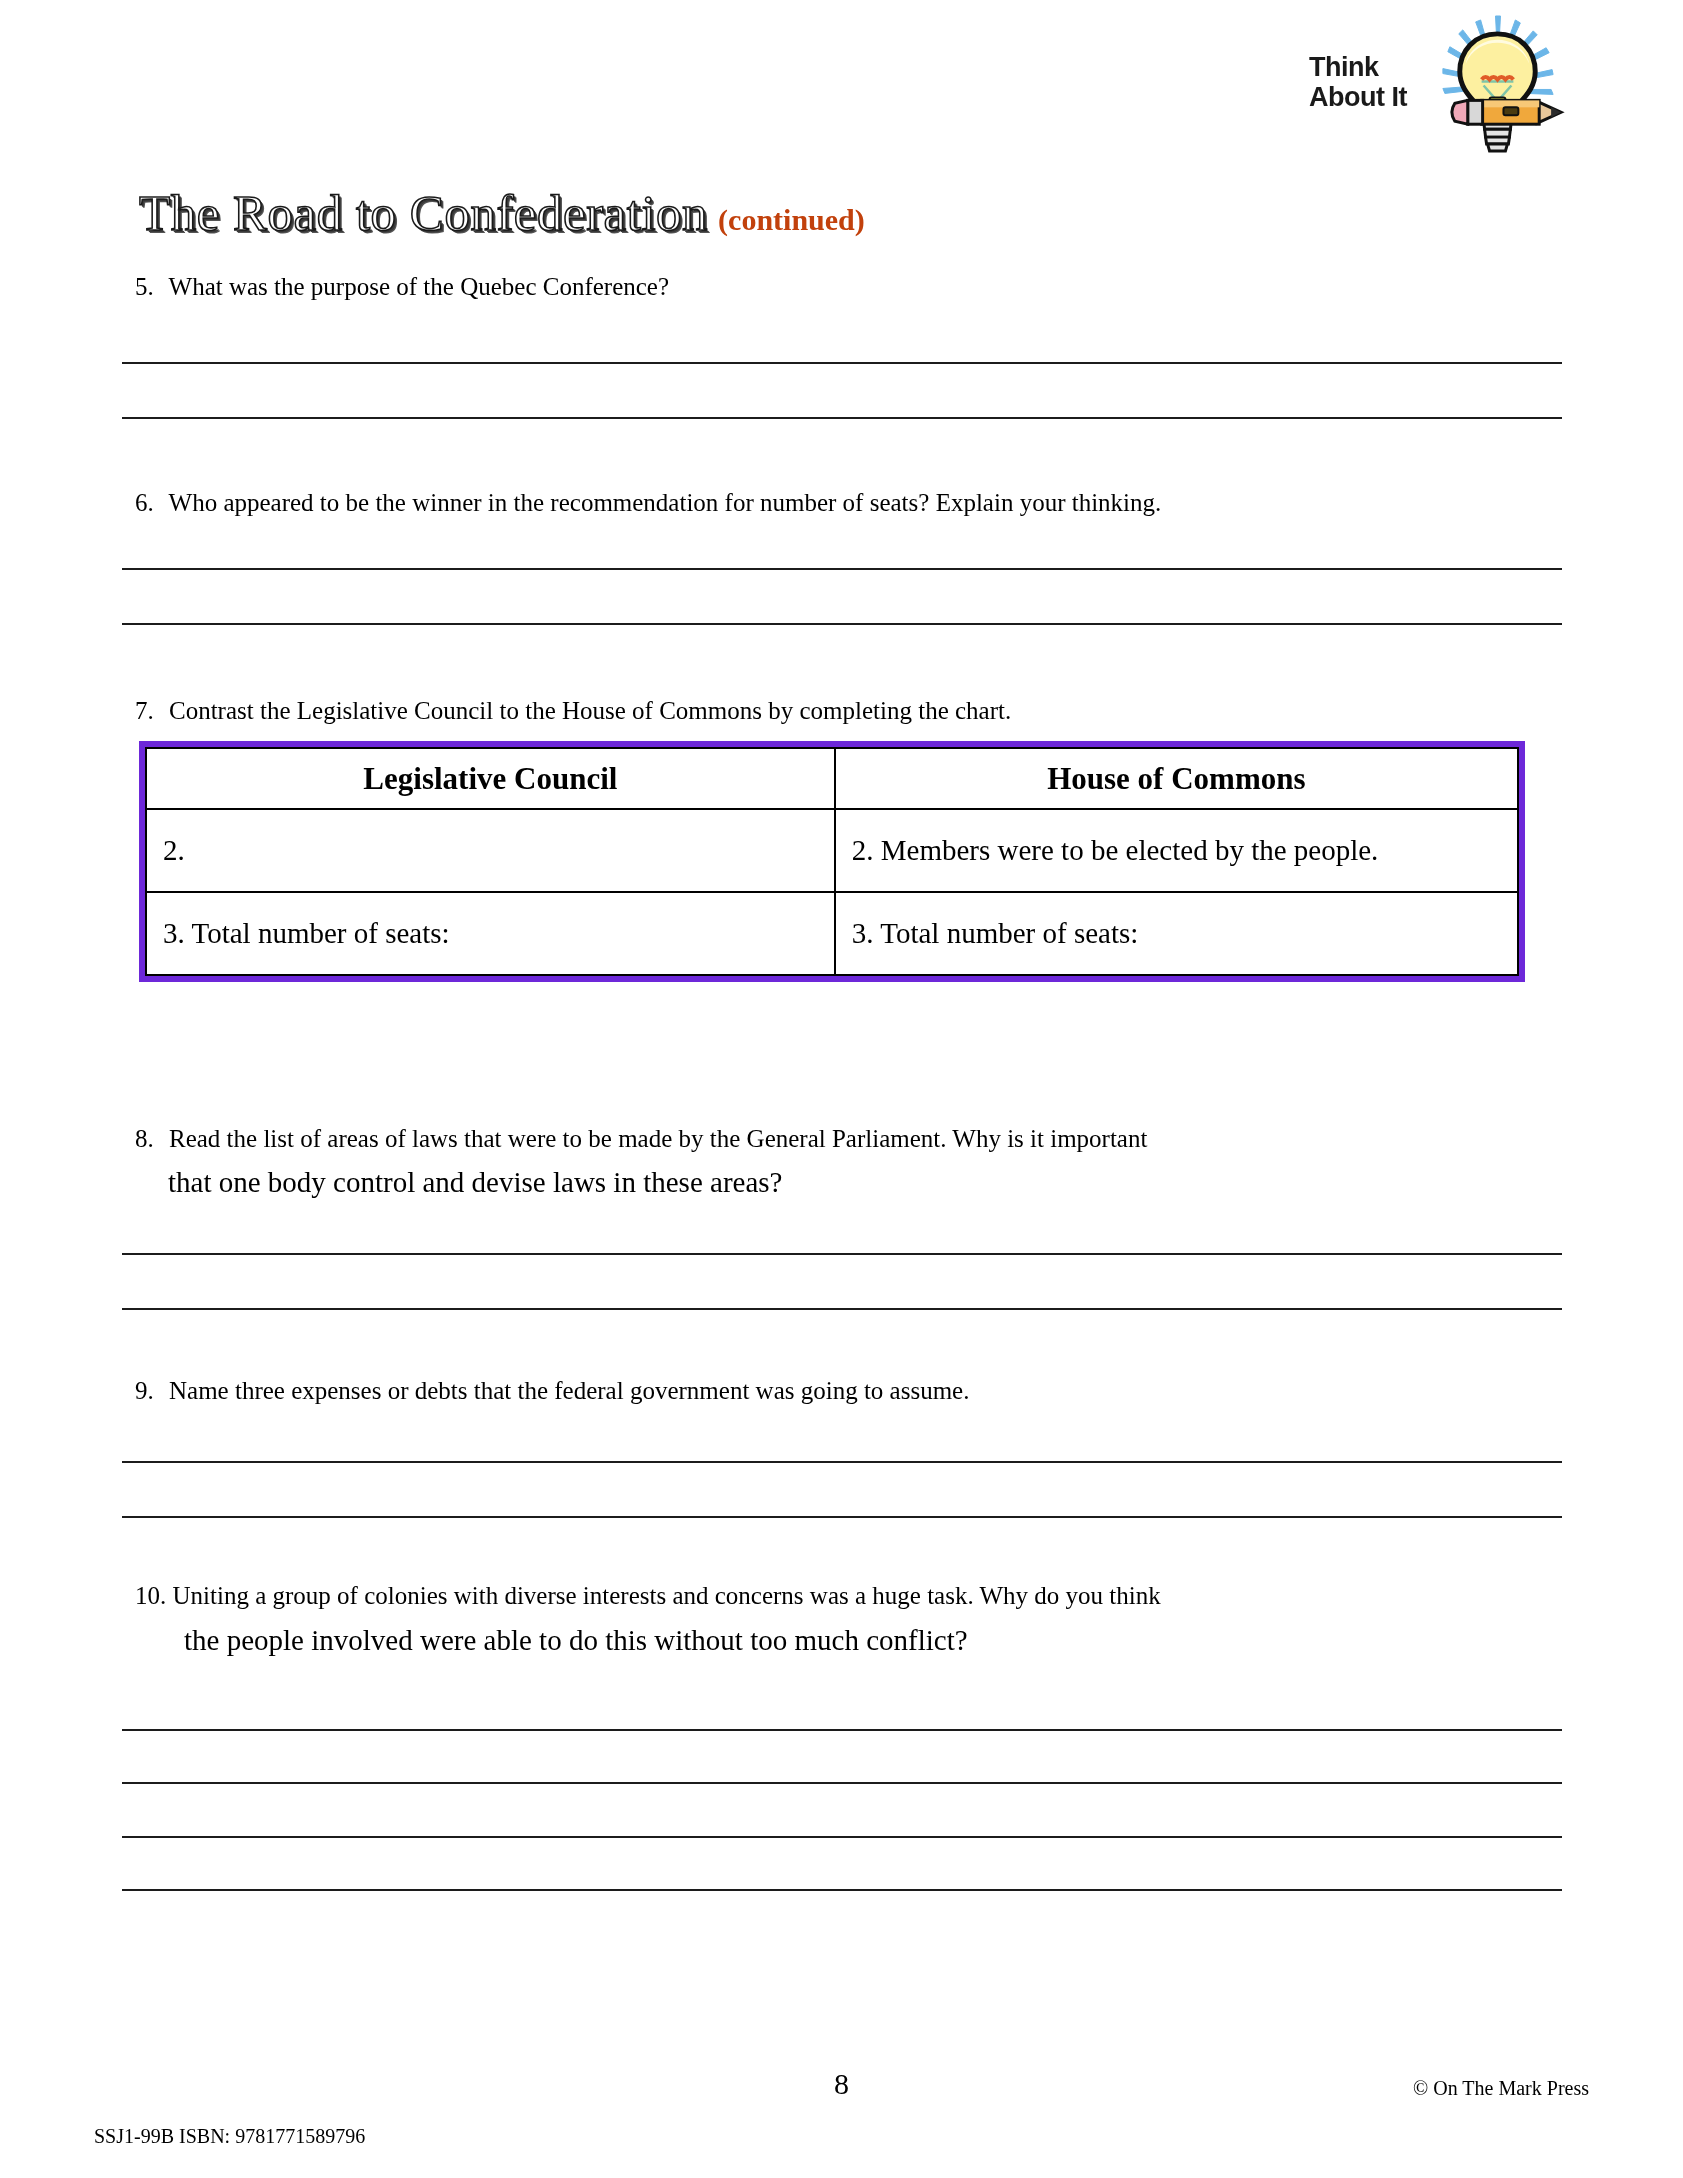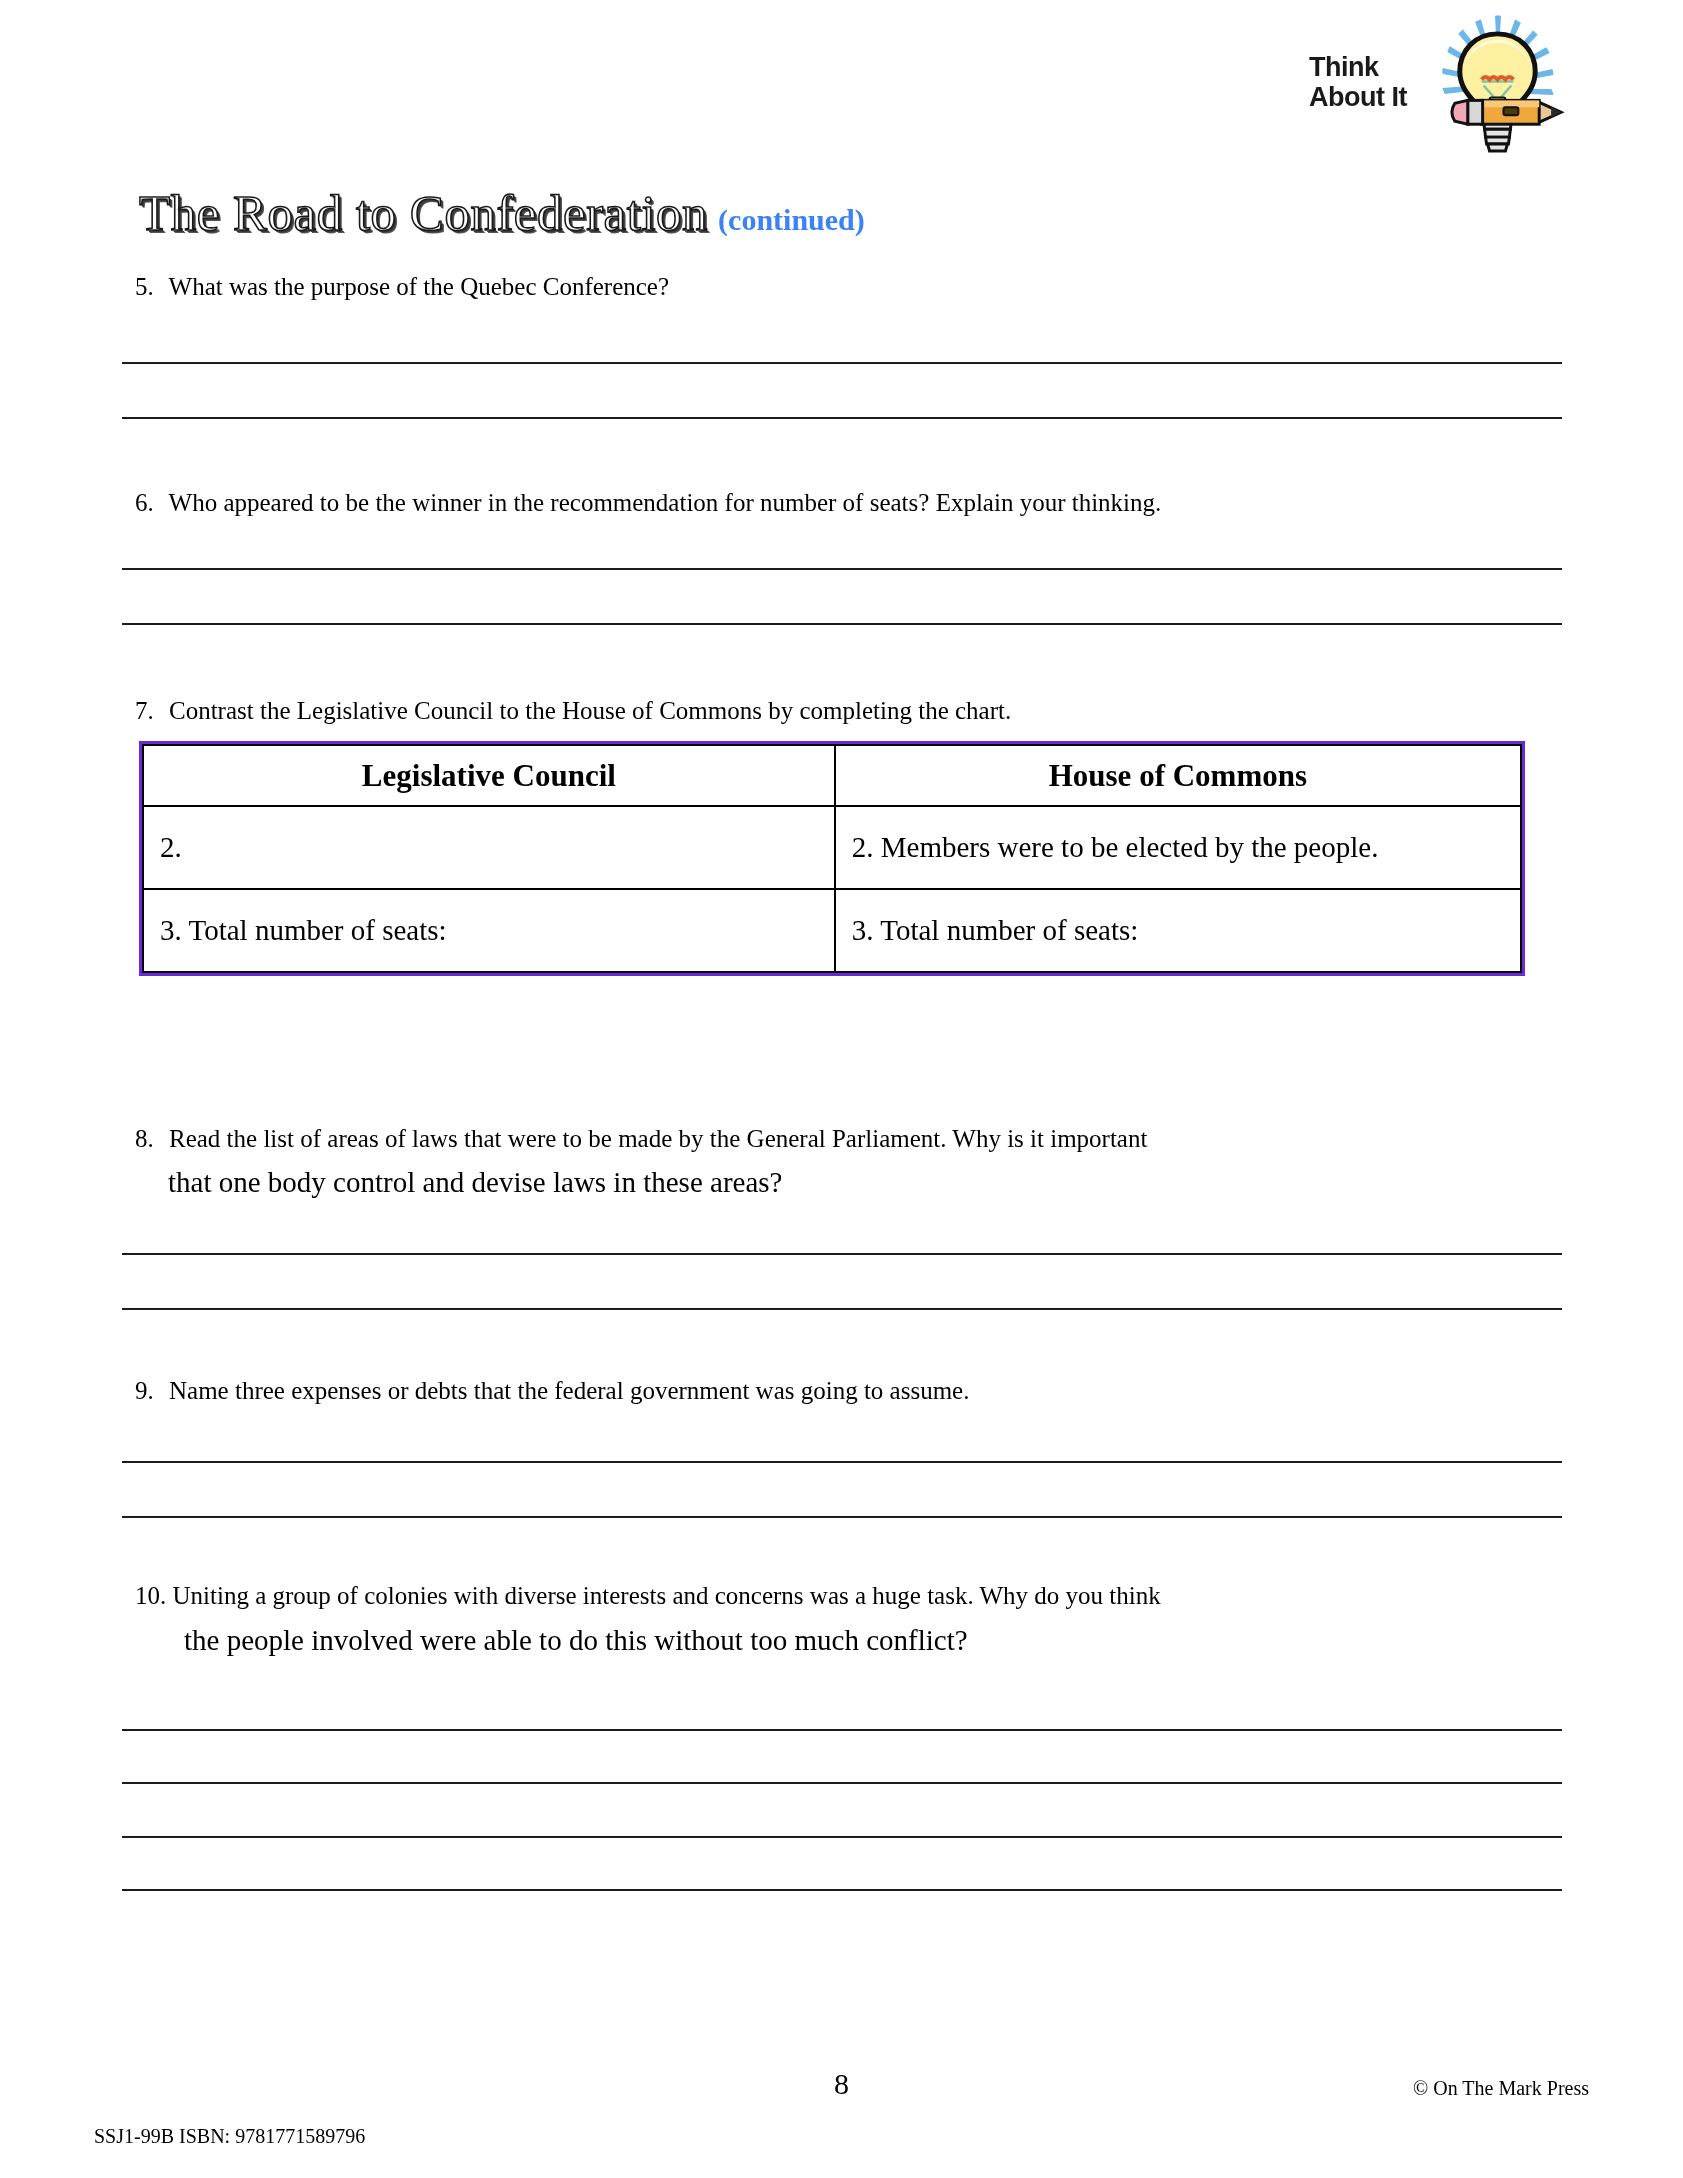--- a/index.html
+++ b/index.html
@@ -61,21 +61,21 @@
     text-shadow:
        2px 2px 0 #3a3a3a,
        3px 3px 0 #555555;
     vertical-align: baseline;
     margin-top: 24px;
   }
   .title-cont {
     font-family: "Liberation Serif", "DejaVu Serif", serif;
     font-size: 30px;
     font-weight: bold;
-    color: #3b82f6;
+    color: #c2410c;
     vertical-align: baseline;
     padding-left: 10px;
   }
 
   
   .q {
     position: absolute;
     font-size: 25px;
     line-height: 40px;
     color: #000;
@@ -100,21 +100,21 @@
     height: 0;
     border-top: 2px solid #1c1c1c;
   }
 
   
   .chart {
     position: absolute;
     left: 139px;
     top: 741px;
     width: 1386px;
-    border: 3px solid #6d28d9;
+    border: 6px solid #6d28d9;
     box-sizing: border-box;
     border-collapse: collapse;
   }
   .chart table {
     width: 100%;
     border-collapse: collapse;
     table-layout: fixed;
   }
   .chart th, .chart td {
     border: 2px solid #000;

